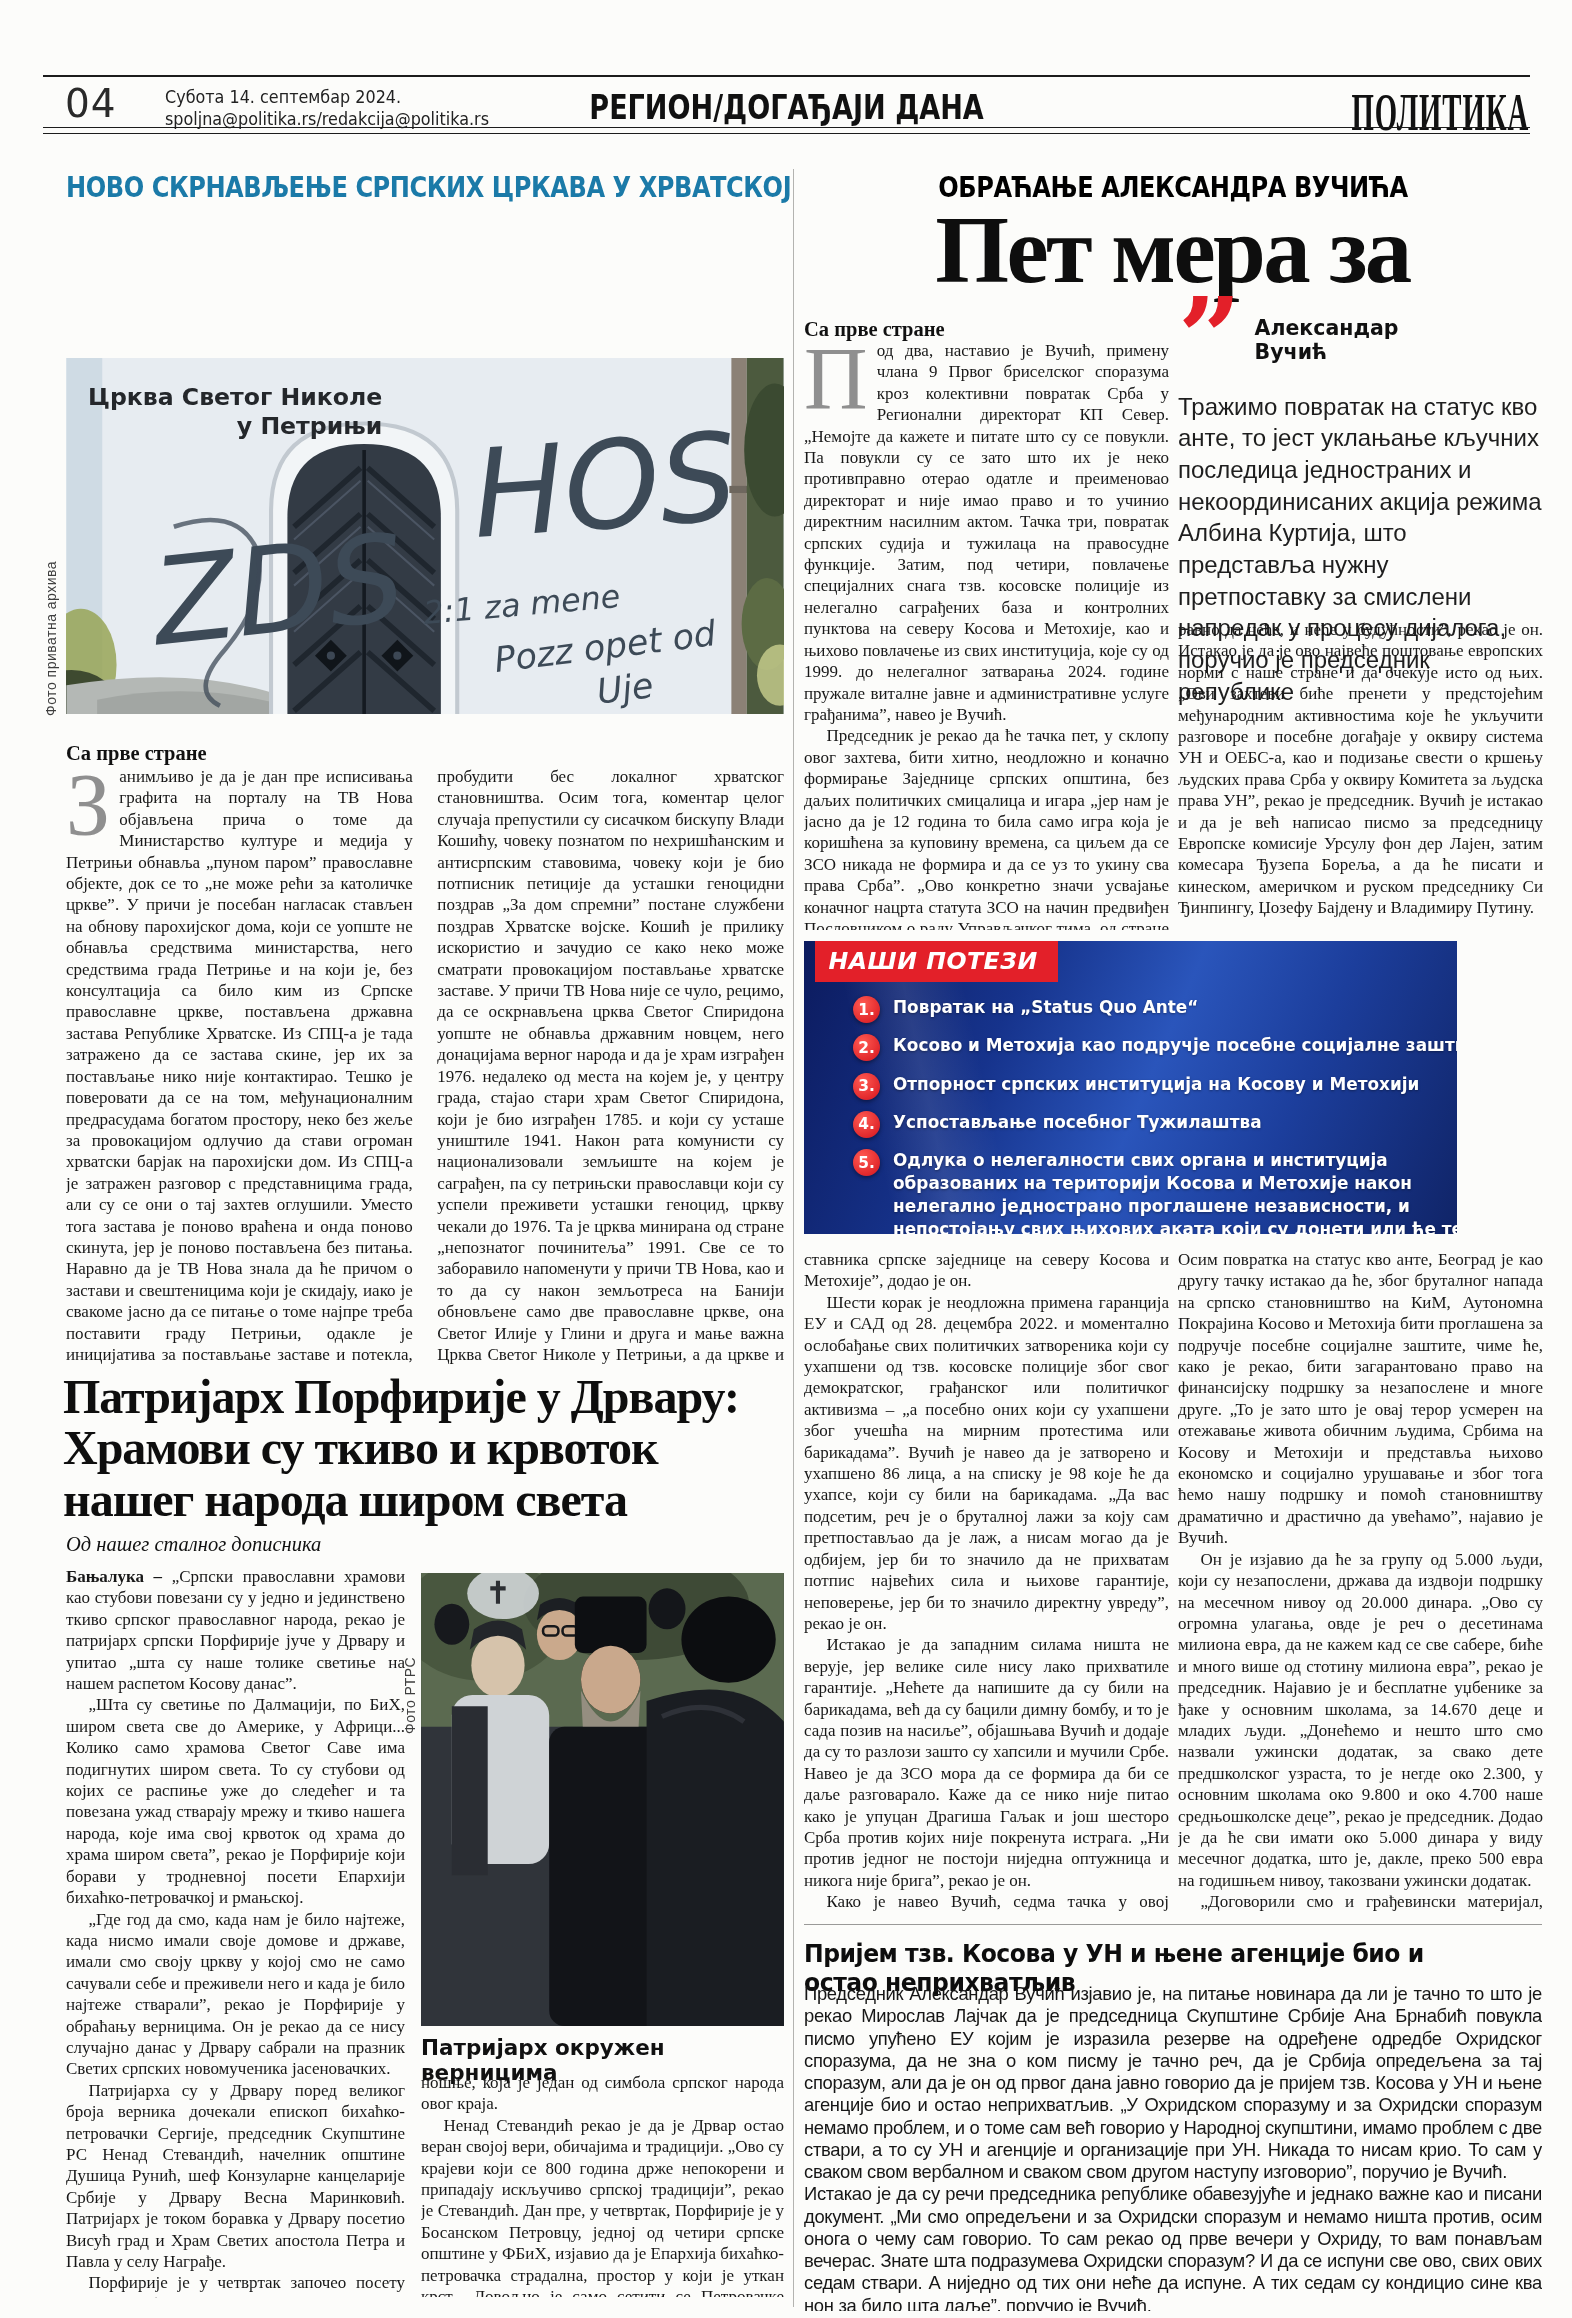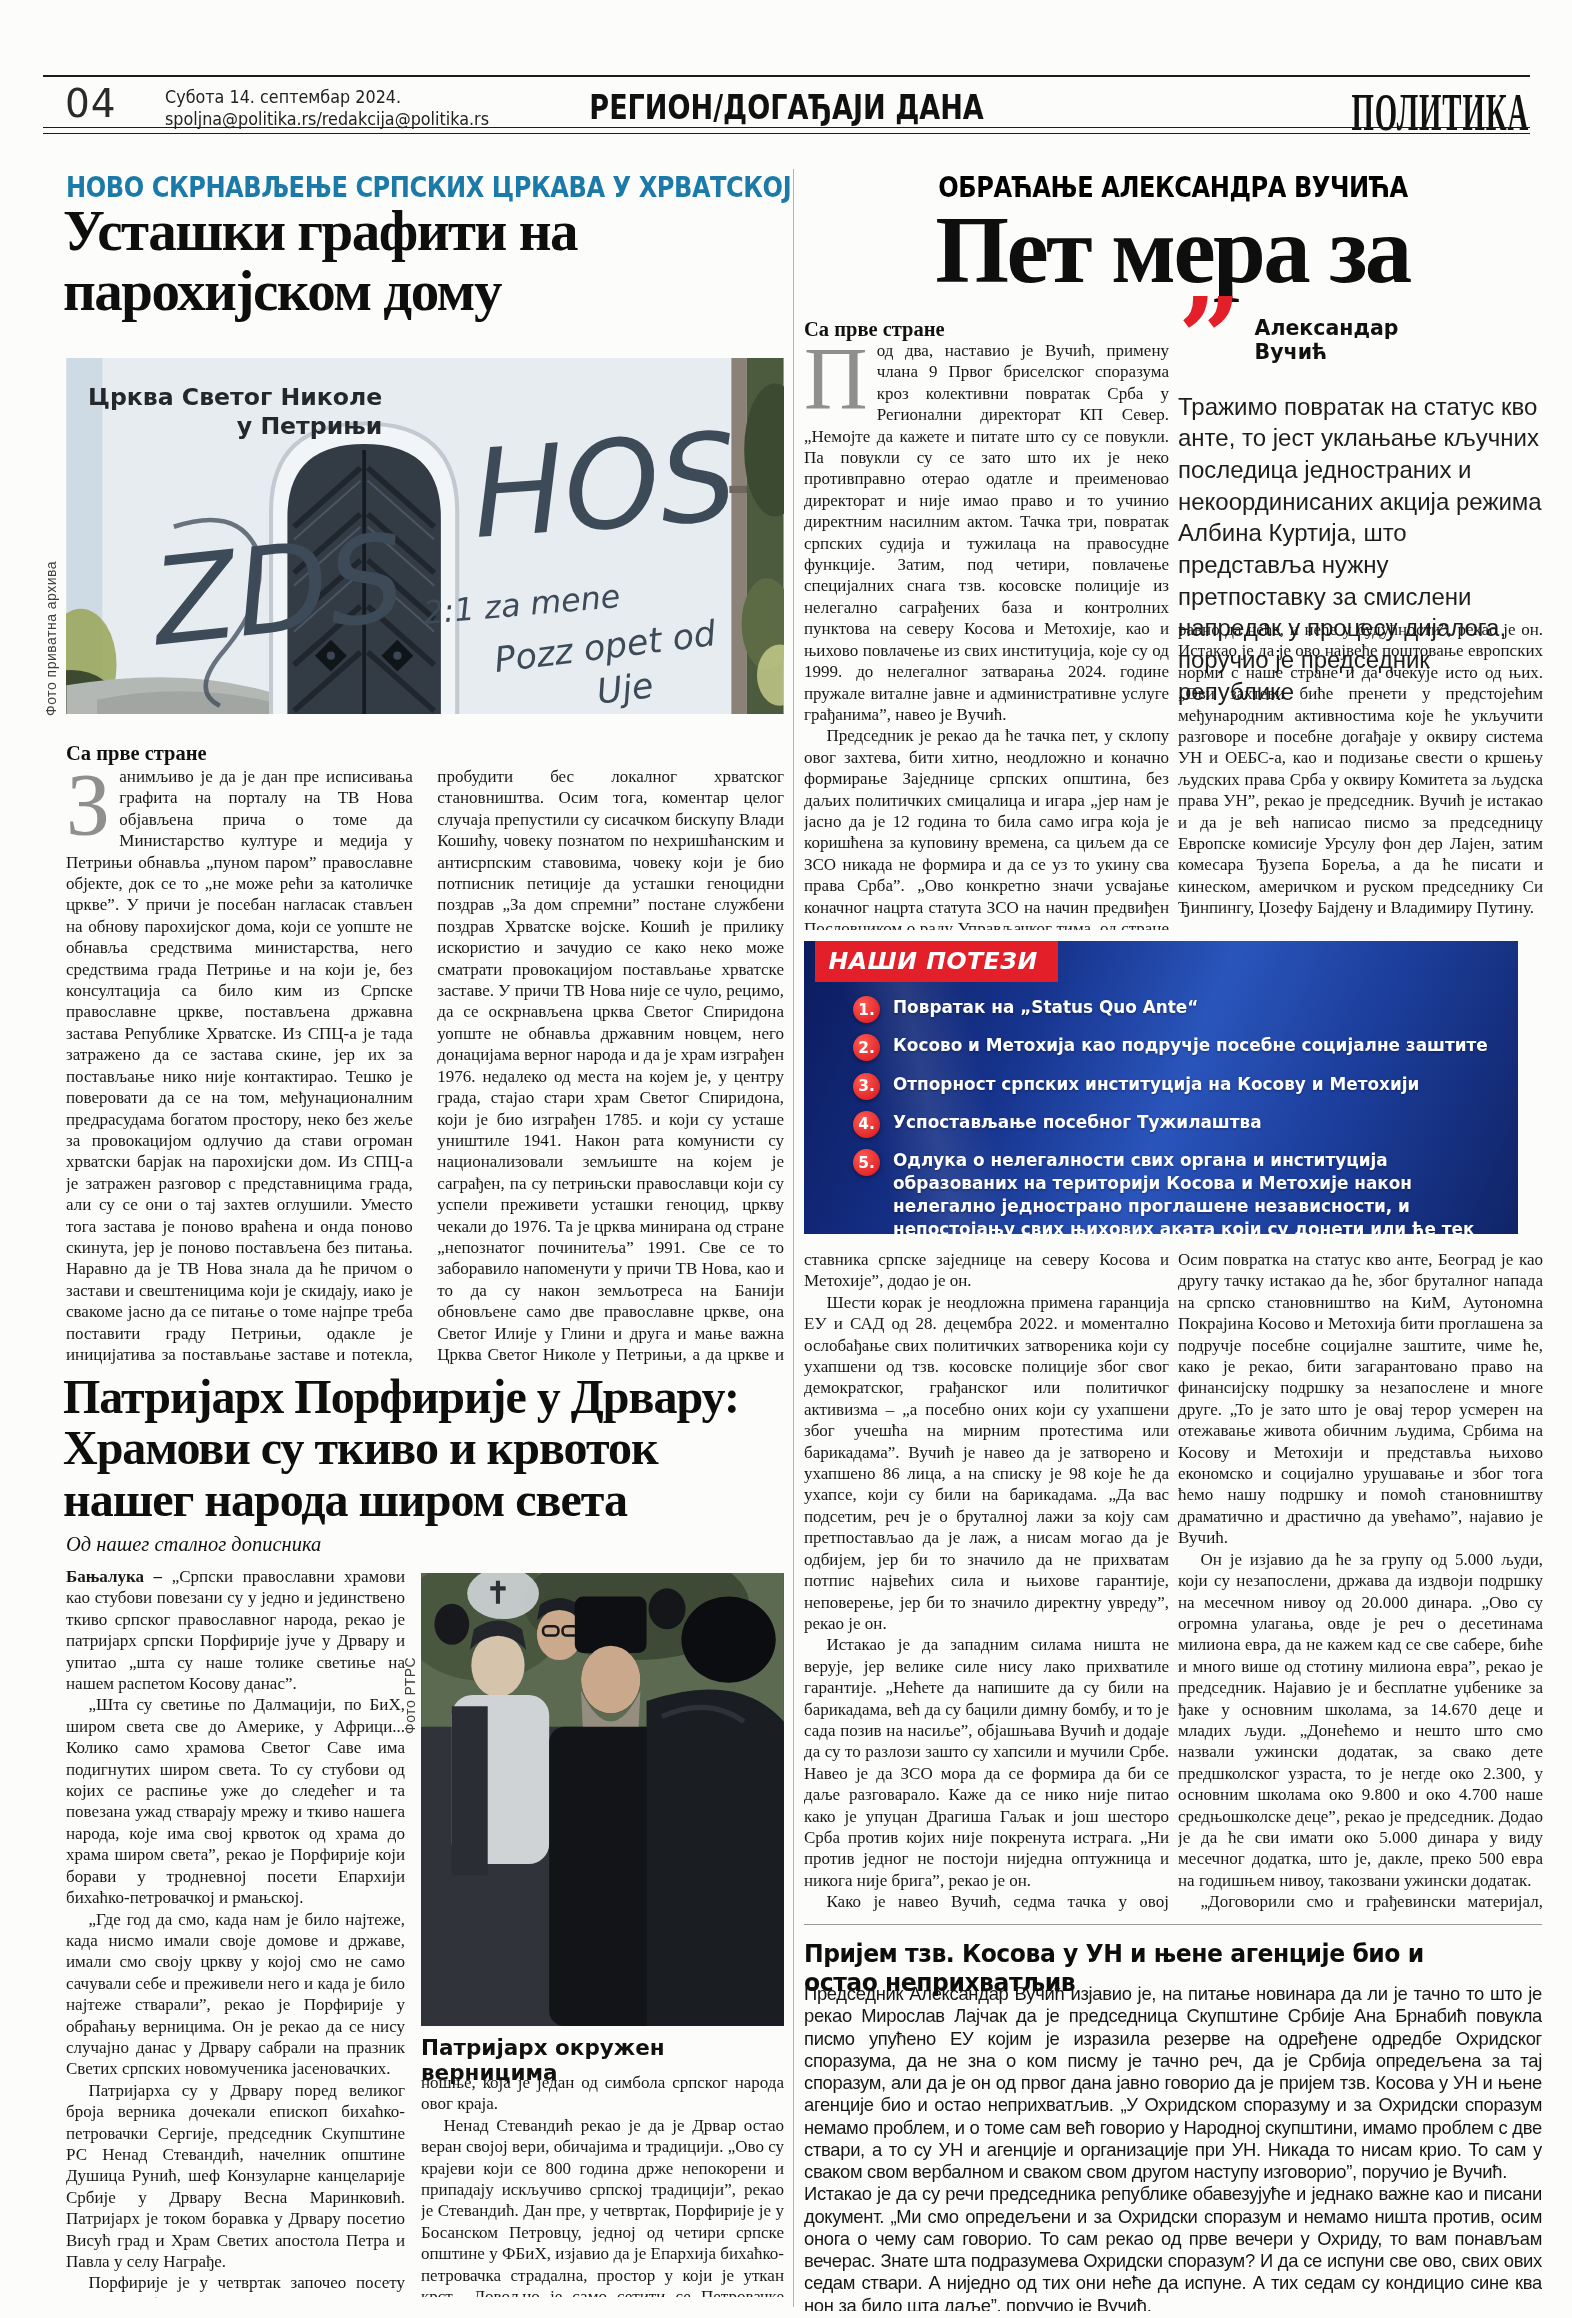--- a/index.html
+++ b/index.html
@@ -49,21 +49,21 @@
   .mid-col1{left:66px;top:1566px;width:339px;height:732px;overflow:hidden;}
   .mid-col2-text{left:421px;top:2072px;width:363px;height:225px;overflow:hidden;}
   .vdivider{left:793px;top:169px;width:1px;height:2138px;background:#b3b3b0;}
   .r-col1{left:804px;top:340px;width:365px;height:590px;overflow:hidden;}
   .r-quote{left:1178px;top:310px;width:365px;}
   .qhead{display:flex;gap:13.3px;align-items:flex-start;}
   .qmark{font-family:"DejaVu Serif",serif;font-size:110px;line-height:.52;color:#e32029;font-weight:bold;}
   .qname{font-family:"DejaVu Sans",sans-serif;font-weight:bold;font-size:20.5px;line-height:1.15;color:#111;padding-top:7.2px;}
   .qtext{margin-top:23.6px;font-family:"Liberation Sans",sans-serif;font-size:24px;line-height:1.32;color:#1e1e1e;}
   .r-col2-top{left:1178px;top:619px;width:365px;height:309px;overflow:hidden;}
-  .bluebox{left:804px;top:941px;width:714px;height:293px;overflow:hidden;
+  .bluebox{left:804px;top:941px;width:653px;height:293px;overflow:hidden;
      background:linear-gradient(113deg,#0c1b5e 0%,#16338c 30%,#2a55bb 52%,#1c3e9c 72%,#102467 100%);}
   .bluebox:before{content:"";position:absolute;left:-102px;top:-51px;width:461px;height:461px;
      background:linear-gradient(70deg,rgba(255,255,255,0) 40%,rgba(255,255,255,.10) 50%,rgba(255,255,255,0) 60%);
      transform:rotate(8deg);}
   .bluebox-label{position:absolute;left:11.3px;top:0;background:#e32029;color:#fff;padding:6.1px 20.5px 7.2px 13.3px;
      font-family:"DejaVu Sans",sans-serif;font-weight:bold;font-style:italic;font-size:23.6px;letter-spacing:0.5px;}
   .moves{position:absolute;left:49px;top:55px;width:666px;}
   .move{display:flex;gap:13.3px;margin-bottom:11.3px;align-items:flex-start;}
   .move-num{flex:0 0 auto;width:27px;height:27px;border-radius:50%;background:radial-gradient(circle at 35% 30%,#ff5a52,#d5131c);
      color:#fff;font-family:"DejaVu Sans",sans-serif;font-weight:bold;font-size:15.4px;display:flex;align-items:center;
@@ -94,21 +94,20 @@
     <div>Субота 14. септембар 2024.</div>
     <div>spoljna@politika.rs/redakcija@politika.rs</div>
   </div>
   <div class="abs section-title"><span>РЕГИОН/ДОГАЂАЈИ ДАНА</span></div>
   <div class="abs masthead">ПОЛИТИКА</div>
   <div class="abs rule-bot"></div>
 
   <div class="abs vdivider"></div>
 
   <div class="abs kicker kicker-left"><span>НОВО СКРНАВЉЕЊЕ СРПСКИХ ЦРКАВА У ХРВАТСКОЈ</span></div>
-  <div class="abs hl headline-left">Усташки графити на парохијском дому</div>
 
   <div class="abs photo1">
     <svg viewBox="0 0 1402 696" width="718" height="356">
       <rect x="0" y="0" width="1402" height="696" fill="#e7ecf1"></rect>
       <rect x="0" y="0" width="70" height="696" fill="#cfdbe4"></rect>
       <ellipse cx="28" cy="600" rx="70" ry="110" fill="#93a14d" opacity=".8"></ellipse>
       <ellipse cx="10" cy="680" rx="90" ry="70" fill="#3e4a30"></ellipse>
       <path d="M0,640 Q240,600 420,660 L420,696 L0,696 Z" fill="#b4b8b5"></path>
       <path d="M60,668 Q250,630 430,680 L430,696 L60,696 Z" fill="#a2a6a3"></path>
 

